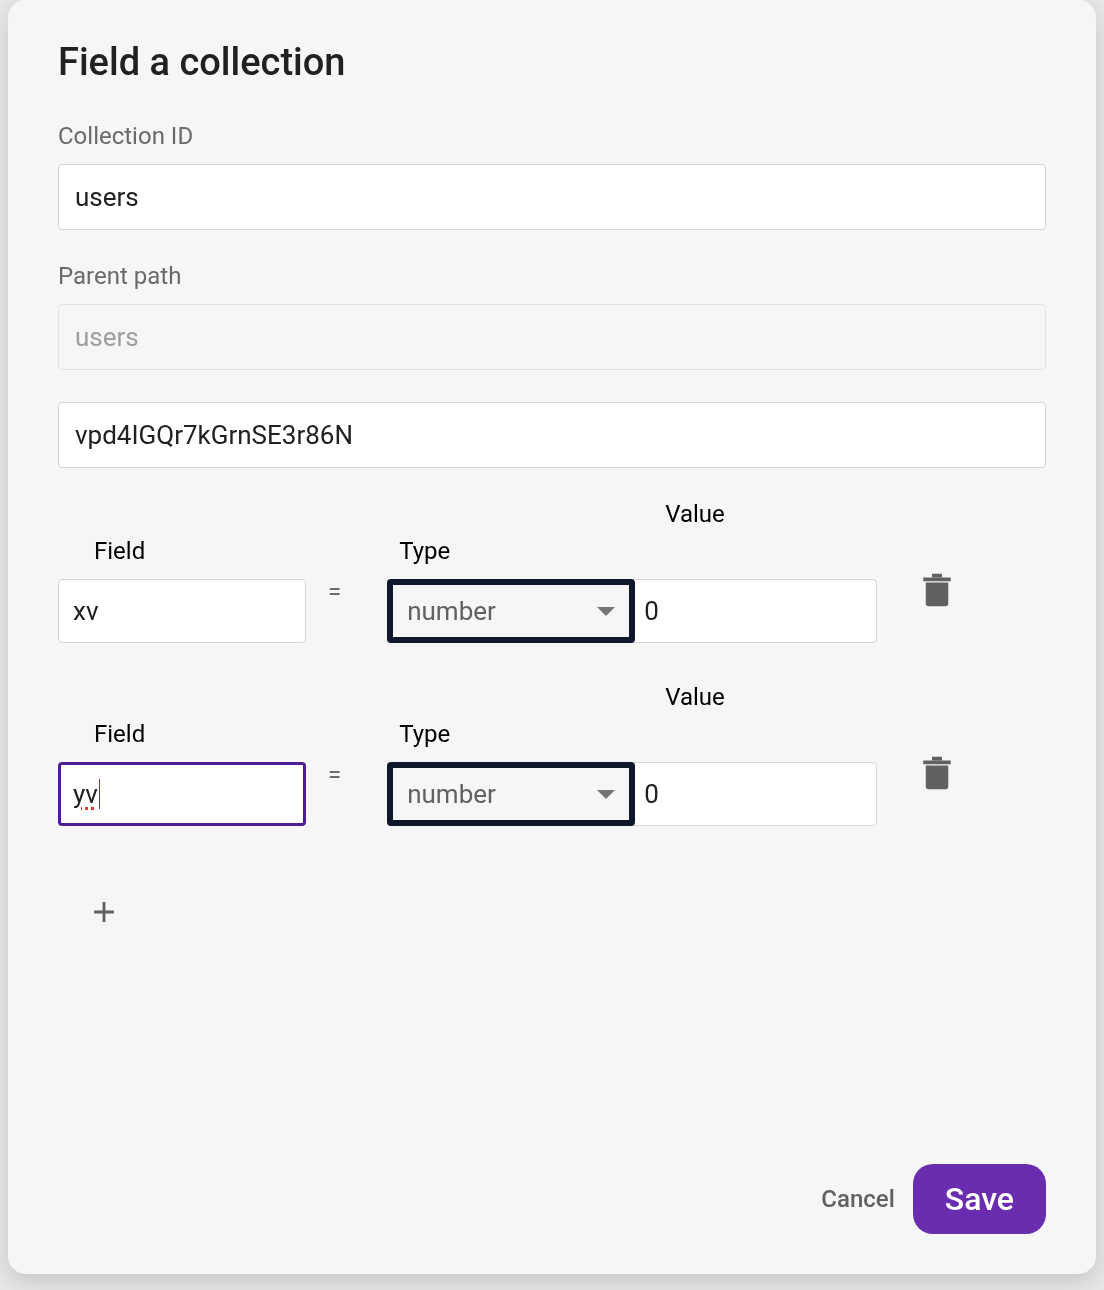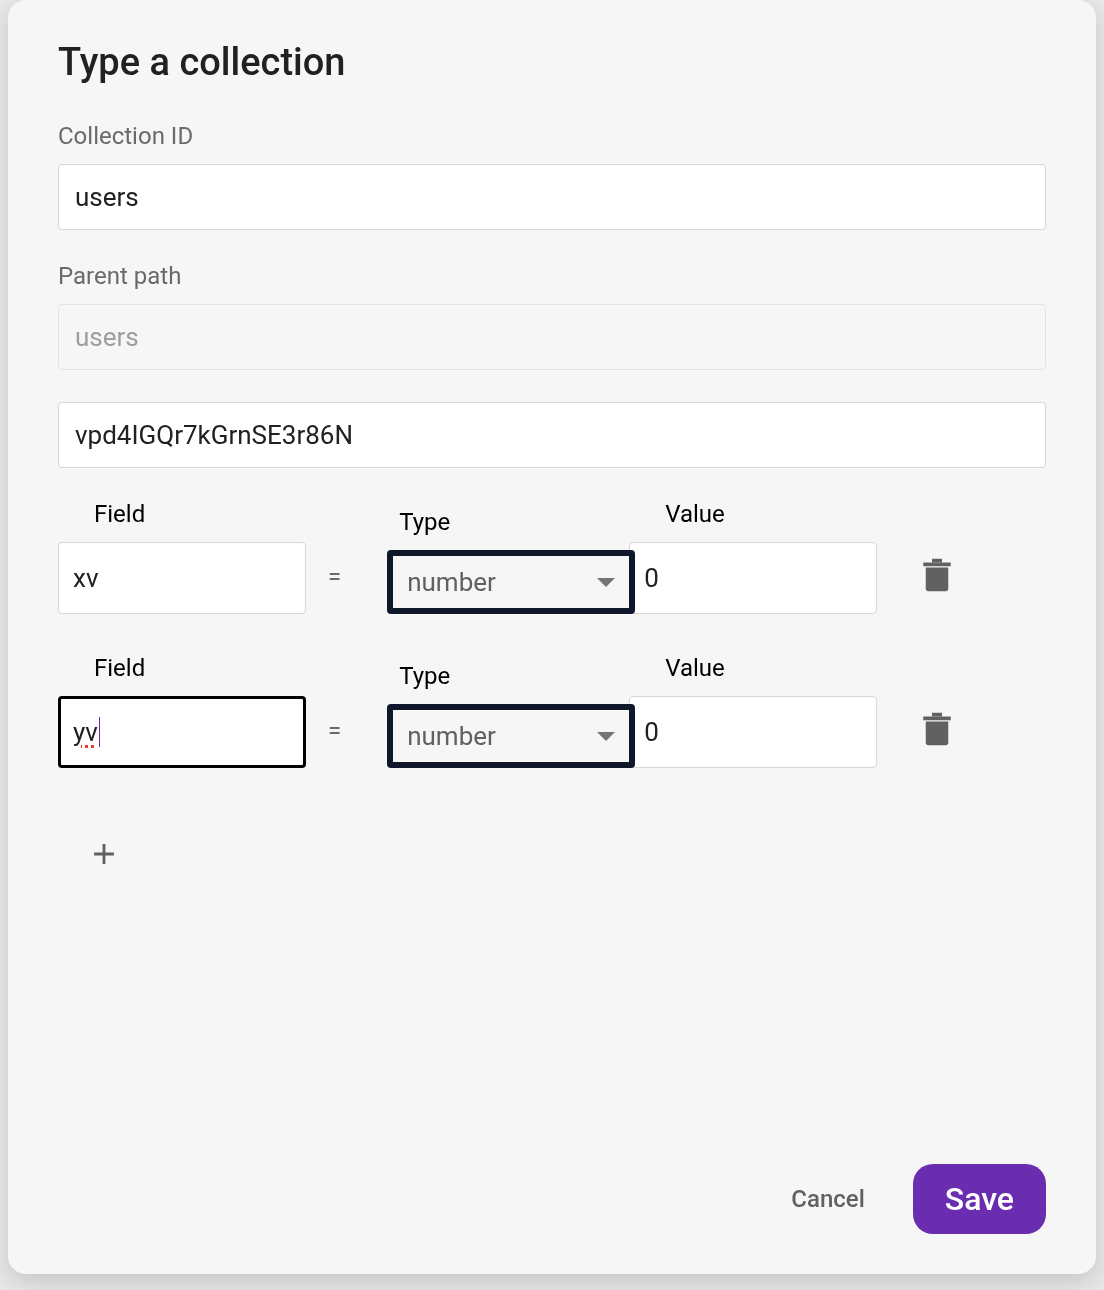--- a/index.html
+++ b/index.html
@@ -77,42 +77,42 @@
       flex-direction: column;
     }
     .field-column .col-label {
       font-size: 24px;
       color: #000000;
       margin-bottom: 14px;
       margin-left: 36px;
     }
     .field-name-col { width: 248px; }
     .type-col { width: 248px; }
-    .value-col { width: 248px; }
+    .value-col { width: 248px; gap: 37px; }
     .equals-sign {
       font-size: 24px;
       color: #6a6a6a;
       align-self: center;
       margin-top: 40px;
       padding: 0 4px;
     }
     .small-input {
       width: 100%;
-      height: 72px;
+      height: 64px;
       padding: 0 14px;
       font-size: 26px;
       color: #212121;
       background: #ffffff;
       border: 1px solid #d6d6d6;
       border-radius: 4px;
       outline: none;
       font-family: inherit;
     }
     .small-input.focused {
-      border: 3px solid #000000;
+      border: 3px solid #4c1d95;
       padding: 0 12px;
     }
     .type-select {
       position: relative;
       width: 100%;
       height: 64px;
       padding: 0 14px;
       font-size: 26px;
       color: #616161;
       background: #f6f6f6;
@@ -159,21 +159,20 @@
     }
     .add-field-btn svg {
       width: 34px;
       height: 34px;
       fill: #616161;
     }
     .dialog-footer {
       margin-top: auto;
       display: flex;
       justify-content: flex-end;
-      gap: 30px;
       padding-top: 20px;
     }
     .cancel-btn {
       font-size: 24px;
       color: #616161;
       background: none;
       border: none;
       cursor: pointer;
       padding: 12px 18px;
       font-family: inherit;
@@ -200,21 +199,21 @@
       width: 1px;
       height: 30px;
       background: #6b2db0;
     }
   </style>
 </head>
 <body>
 
 <div class="dialog">
 
-  <h1 class="dialog-title">Type a collection</h1>
+  <h1 class="dialog-title">Field a collection</h1>
 
   <div class="field-group">
     <label class="field-label">Collection ID</label>
     <input type="text" class="text-input" value="users" style="">
   </div>
 
   <div class="field-group">
     <label class="field-label">Parent path</label>
     <input type="text" class="text-input disabled" disabled="" value="users" style="">
   </div>

